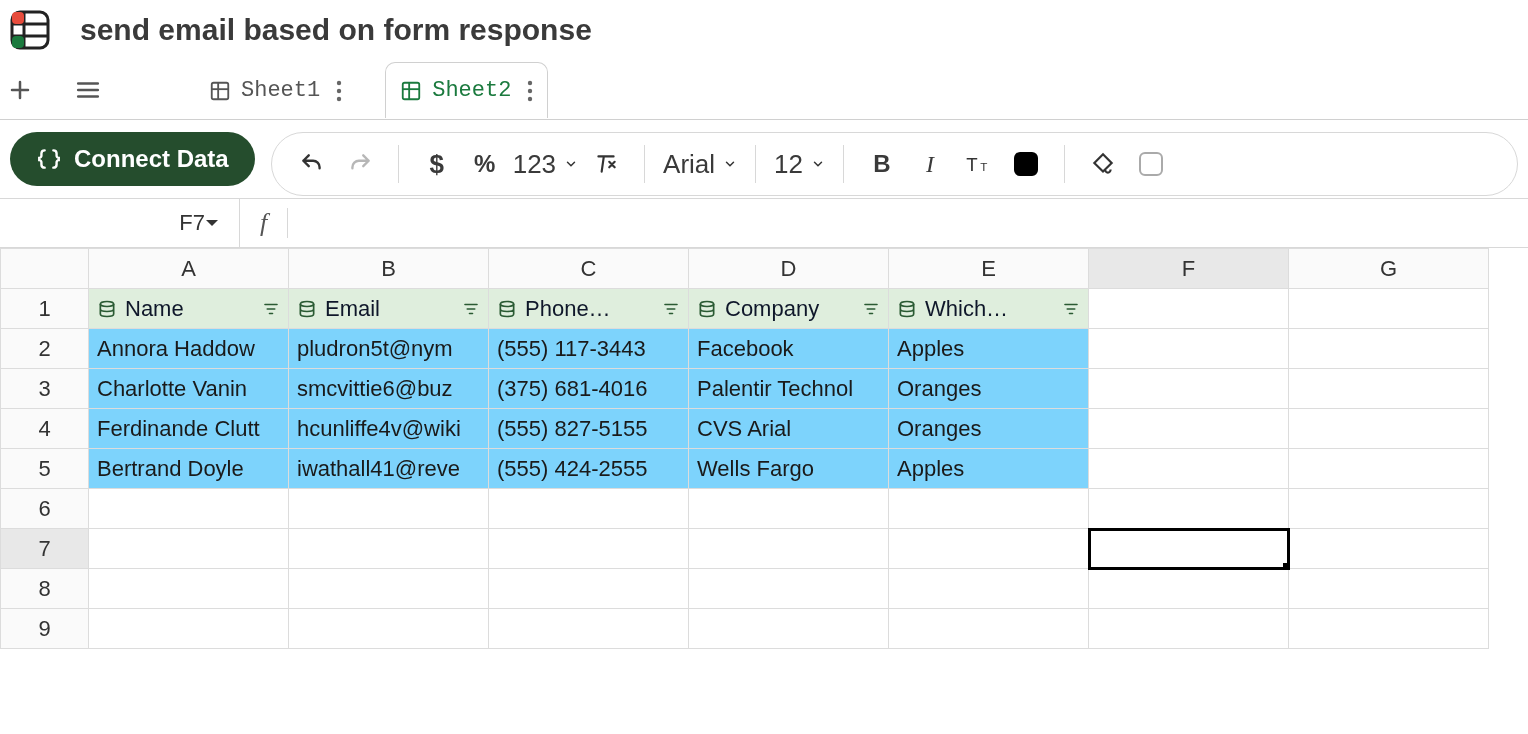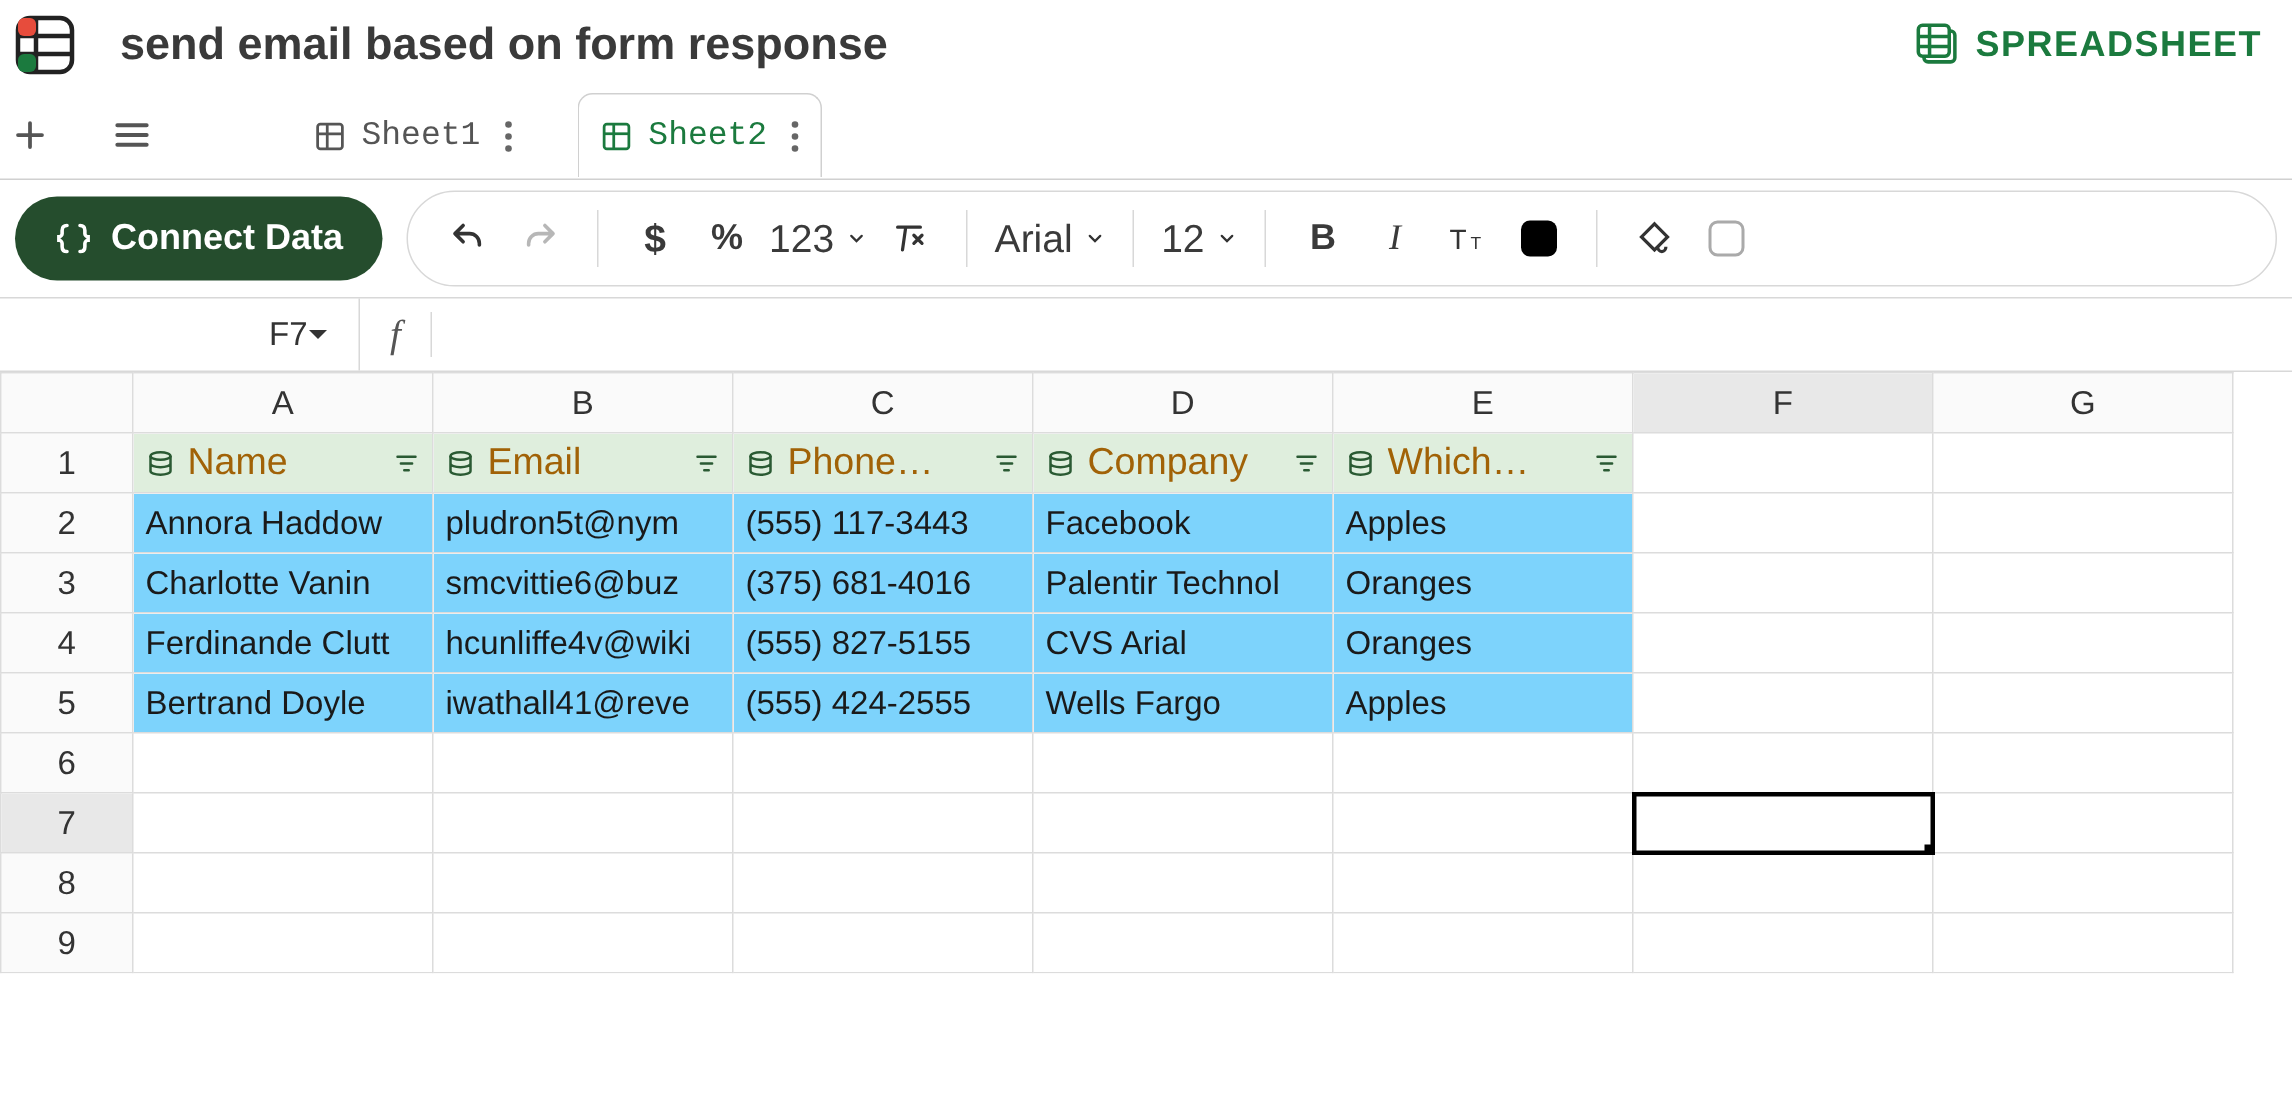--- a/index.html
+++ b/index.html
@@ -77,21 +77,20 @@
   .tab.active {
     color: #1b7a3e;
     border-color: #d0d0d0;
     background: #fff;
   }
   .tab-menu-dots { margin-left: 6px; color: #666; }
 
   
   .toolbar-row {
     display: flex;
-    align-items: center;
     padding: 12px 10px;
     gap: 16px;
     height: 78px;
   }
   .connect-btn {
     background: #254d2d;
     color: #fff;
     border: none;
     border-radius: 34px;
     padding: 14px 26px;
@@ -252,22 +251,22 @@
     display: flex;
     align-items: center;
     height: 100%;
     padding: 0 8px;
     gap: 8px;
   }
   .header-cell-label {
     flex: 1;
     overflow: hidden;
     text-overflow: ellipsis;
-    font-size: 25px;
-    color: #a16207;
+    font-size: 22px;
+    color: #0f172a;
   }
   .db-icon { flex-shrink: 0; }
   .filter-icon { flex-shrink: 0; cursor: pointer; }
 
   svg { display: block; }
 </style>
 </head>
 <body>
 
 <div class="header">
@@ -275,32 +274,20 @@
     <svg viewBox="0 0 40 40" width="40" height="40">
       <rect x="2" y="2" width="36" height="36" rx="8" fill="#fff" stroke="#222" stroke-width="3"></rect>
       <line x1="2" y1="14" x2="38" y2="14" stroke="#222" stroke-width="3"></line>
       <line x1="2" y1="26" x2="38" y2="26" stroke="#222" stroke-width="3"></line>
       <line x1="14" y1="2" x2="14" y2="38" stroke="#222" stroke-width="3"></line>
       <rect x="2" y="2" width="12" height="12" rx="4" fill="#e74c3c"></rect>
       <rect x="2" y="26" width="12" height="12" rx="4" fill="#1b7a3e"></rect>
     </svg>
   </span>
   <div class="doc-title">send email based on form response</div>
-  <div class="brand">
-    <span>
-      <svg viewBox="0 0 32 32" width="30" height="30">
-        <rect x="6" y="6" width="22" height="22" rx="3" fill="none" stroke="#1b7a3e" stroke-width="2.5"></rect>
-        <rect x="2" y="2" width="22" height="22" rx="3" fill="#fff" stroke="#1b7a3e" stroke-width="2.5"></rect>
-        <line x1="2" y1="10" x2="24" y2="10" stroke="#1b7a3e" stroke-width="2.5"></line>
-        <line x1="2" y1="17" x2="24" y2="17" stroke="#1b7a3e" stroke-width="2.5"></line>
-        <line x1="10" y1="2" x2="10" y2="24" stroke="#1b7a3e" stroke-width="2.5"></line>
-      </svg>
-    </span>
-    <span>SPREADSHEET</span>
-  </div>
 </div>
 
 <div class="tab-strip">
   <div class="icon-btn">
     <svg width="24" height="24" viewBox="0 0 24 24">
         <path d="M12 4v16M4 12h16" stroke="#555" stroke-width="2.5" stroke-linecap="round"></path>
       </svg>
   </div>
   <div class="icon-btn">
     <svg width="26" height="26" viewBox="0 0 24 24">

